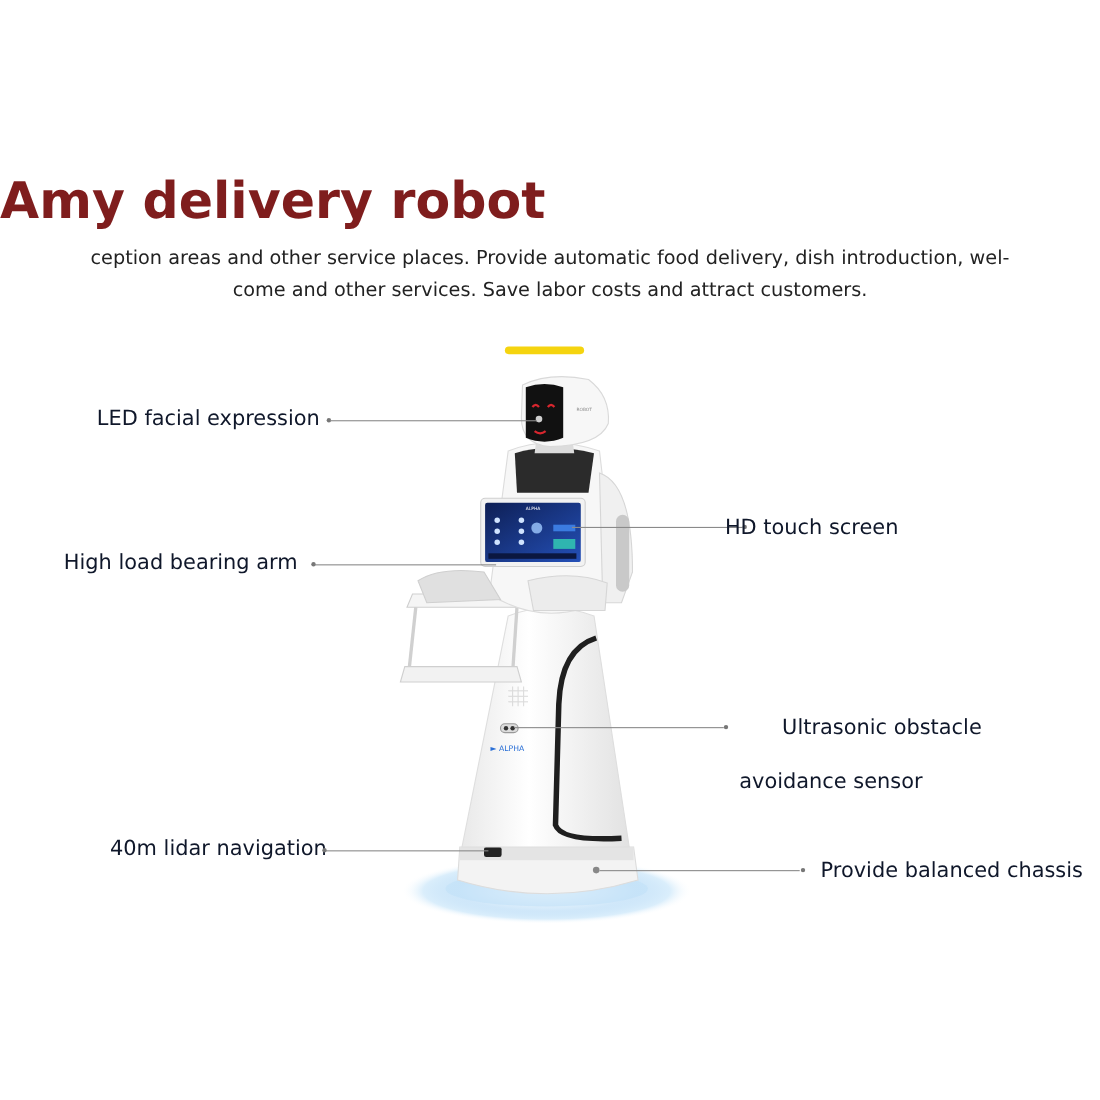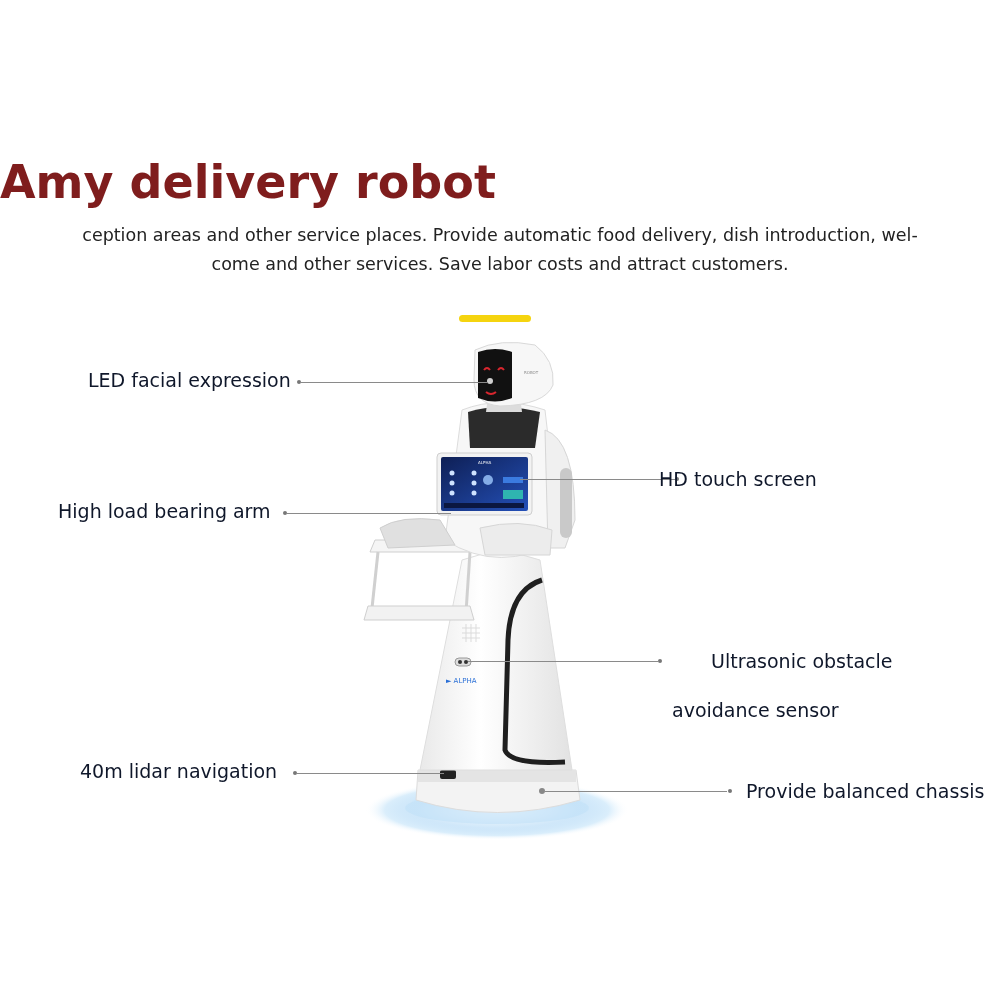--- a/index.html
+++ b/index.html
@@ -149,19 +149,19 @@
 
 <div class="leader" style="left:520px; top:479px; width:155px;"></div>
 <div class="dot" style="left:675px; top:477px;"></div>
 <div class="label" style="left:659px; top:468px;">HD touch screen</div>
 
 <div class="leader" style="left:468px; top:661px; width:190px;"></div>
 <div class="dot" style="left:658px; top:659px;"></div>
 <div class="label" style="left:711px; top:650px;">Ultrasonic obstacle</div>
 <div class="label" style="left:672px; top:673px;margin-top:26px;">avoidance sensor</div>
 
-<div class="label" style="left:80px; top:760px;">40m lidar navigation</div>
+<div class="label" style="left:100px; top:760px;">40m lidar navigation</div>
 <div class="dot" style="left:293px; top:771px;"></div>
 <div class="leader" style="left:296px; top:773px; width:148px;"></div>
 
 <div class="leader" style="left:545px; top:791px; width:182px;"></div>
 <div class="dot" style="left:728px; top:789px;"></div>
 <div class="label" style="left:746px; top:780px;">Provide balanced chassis</div>
 
 </body></html>

